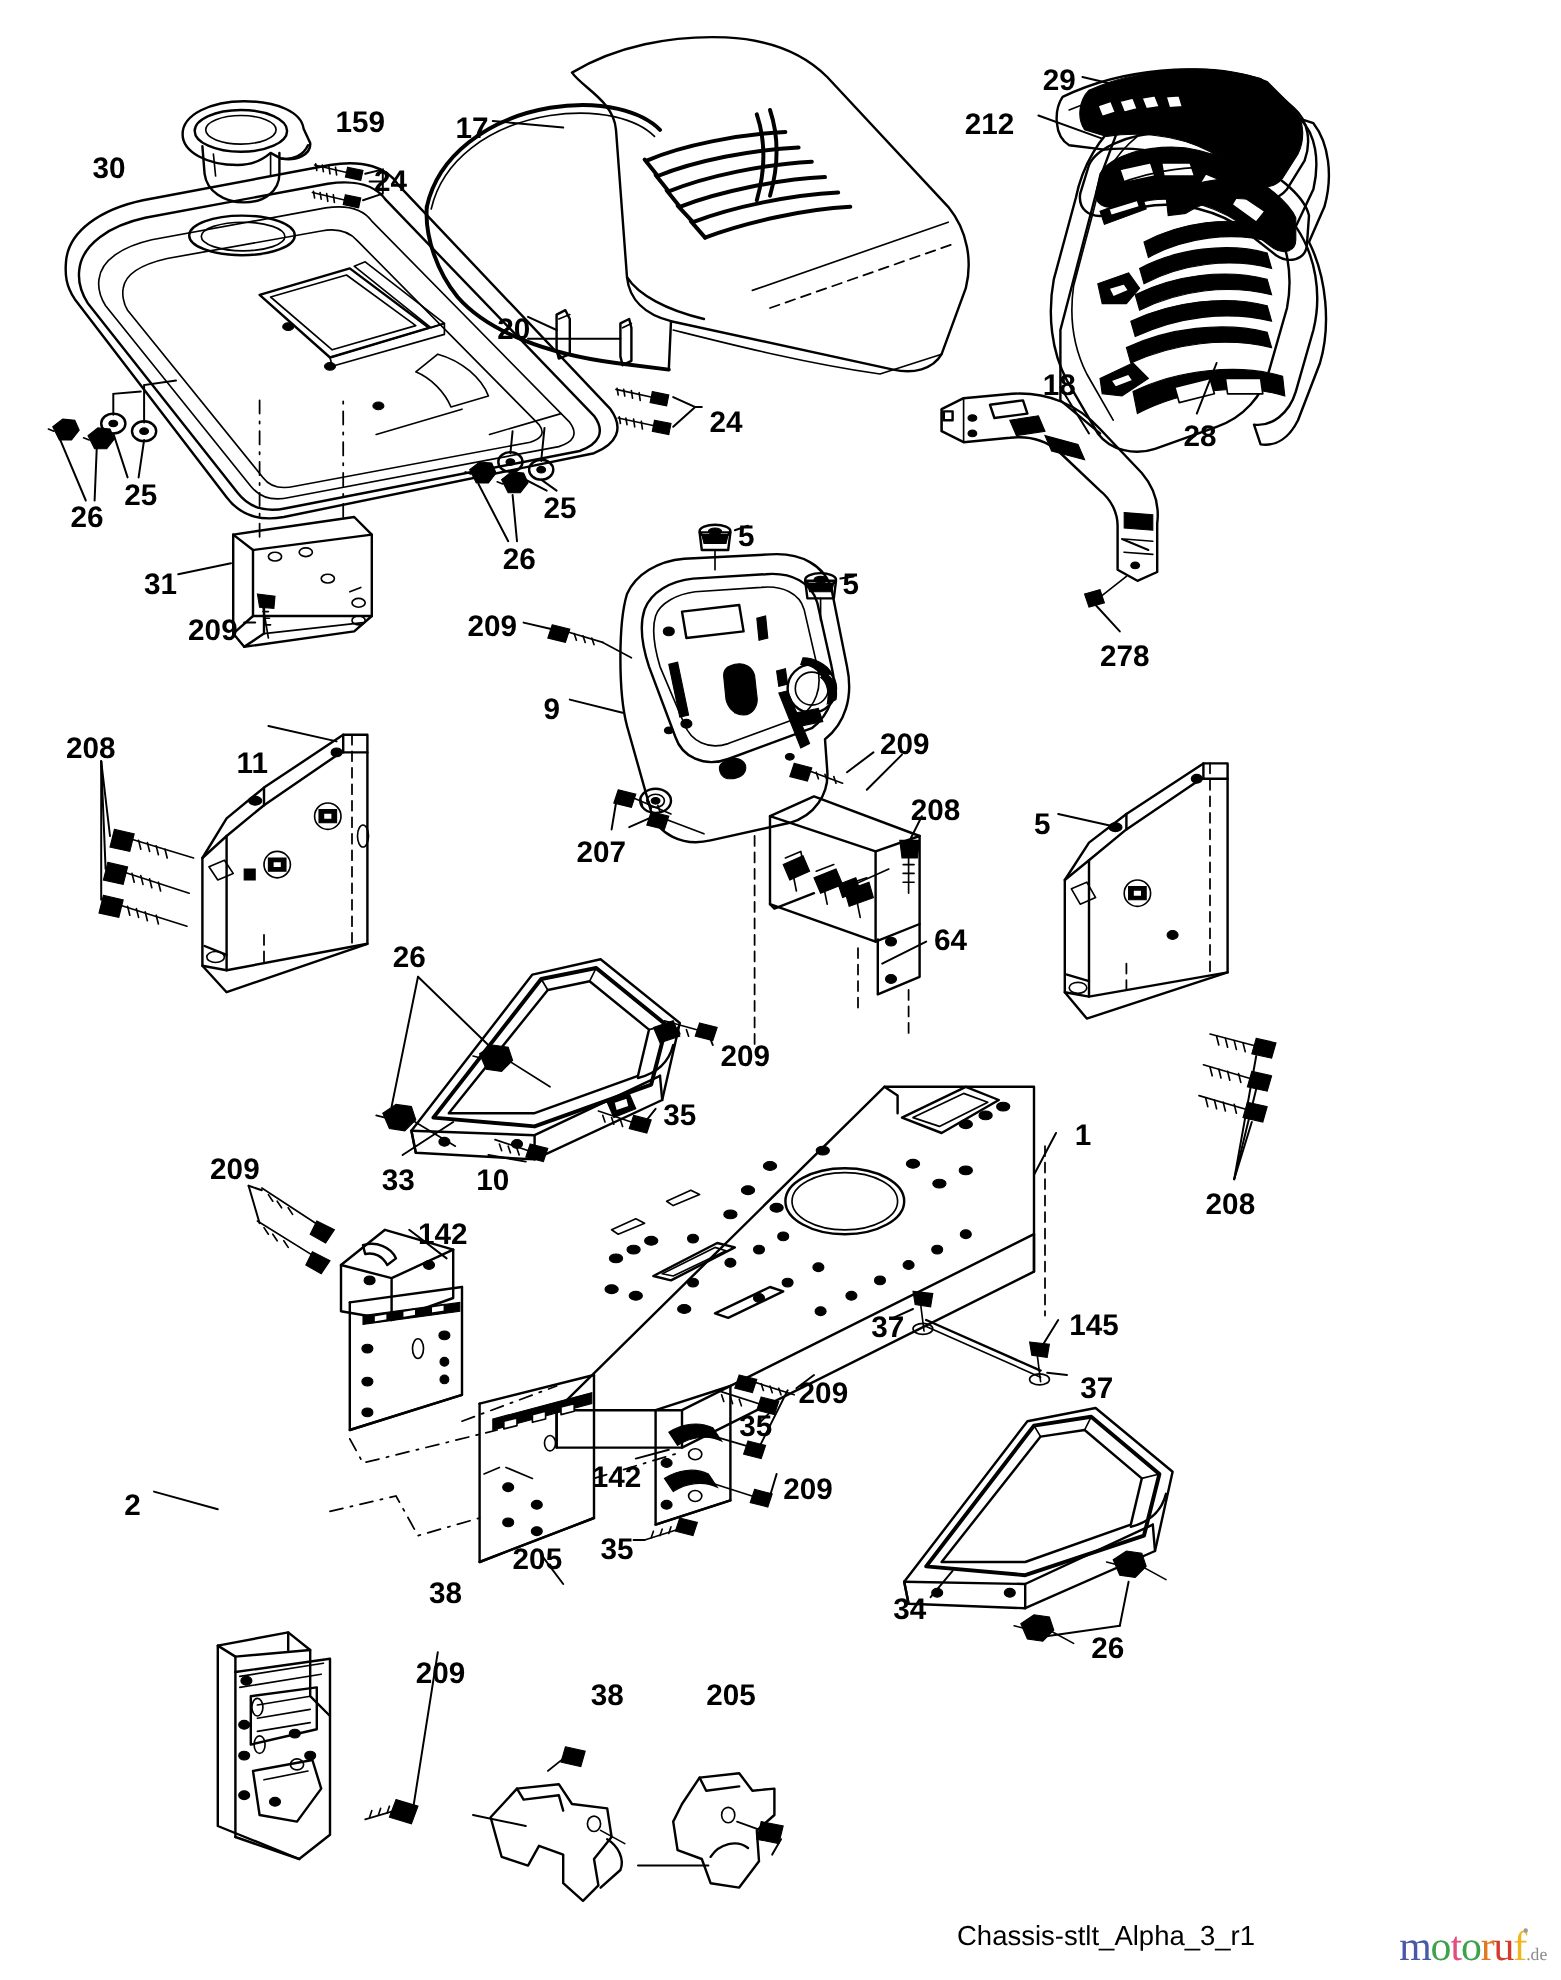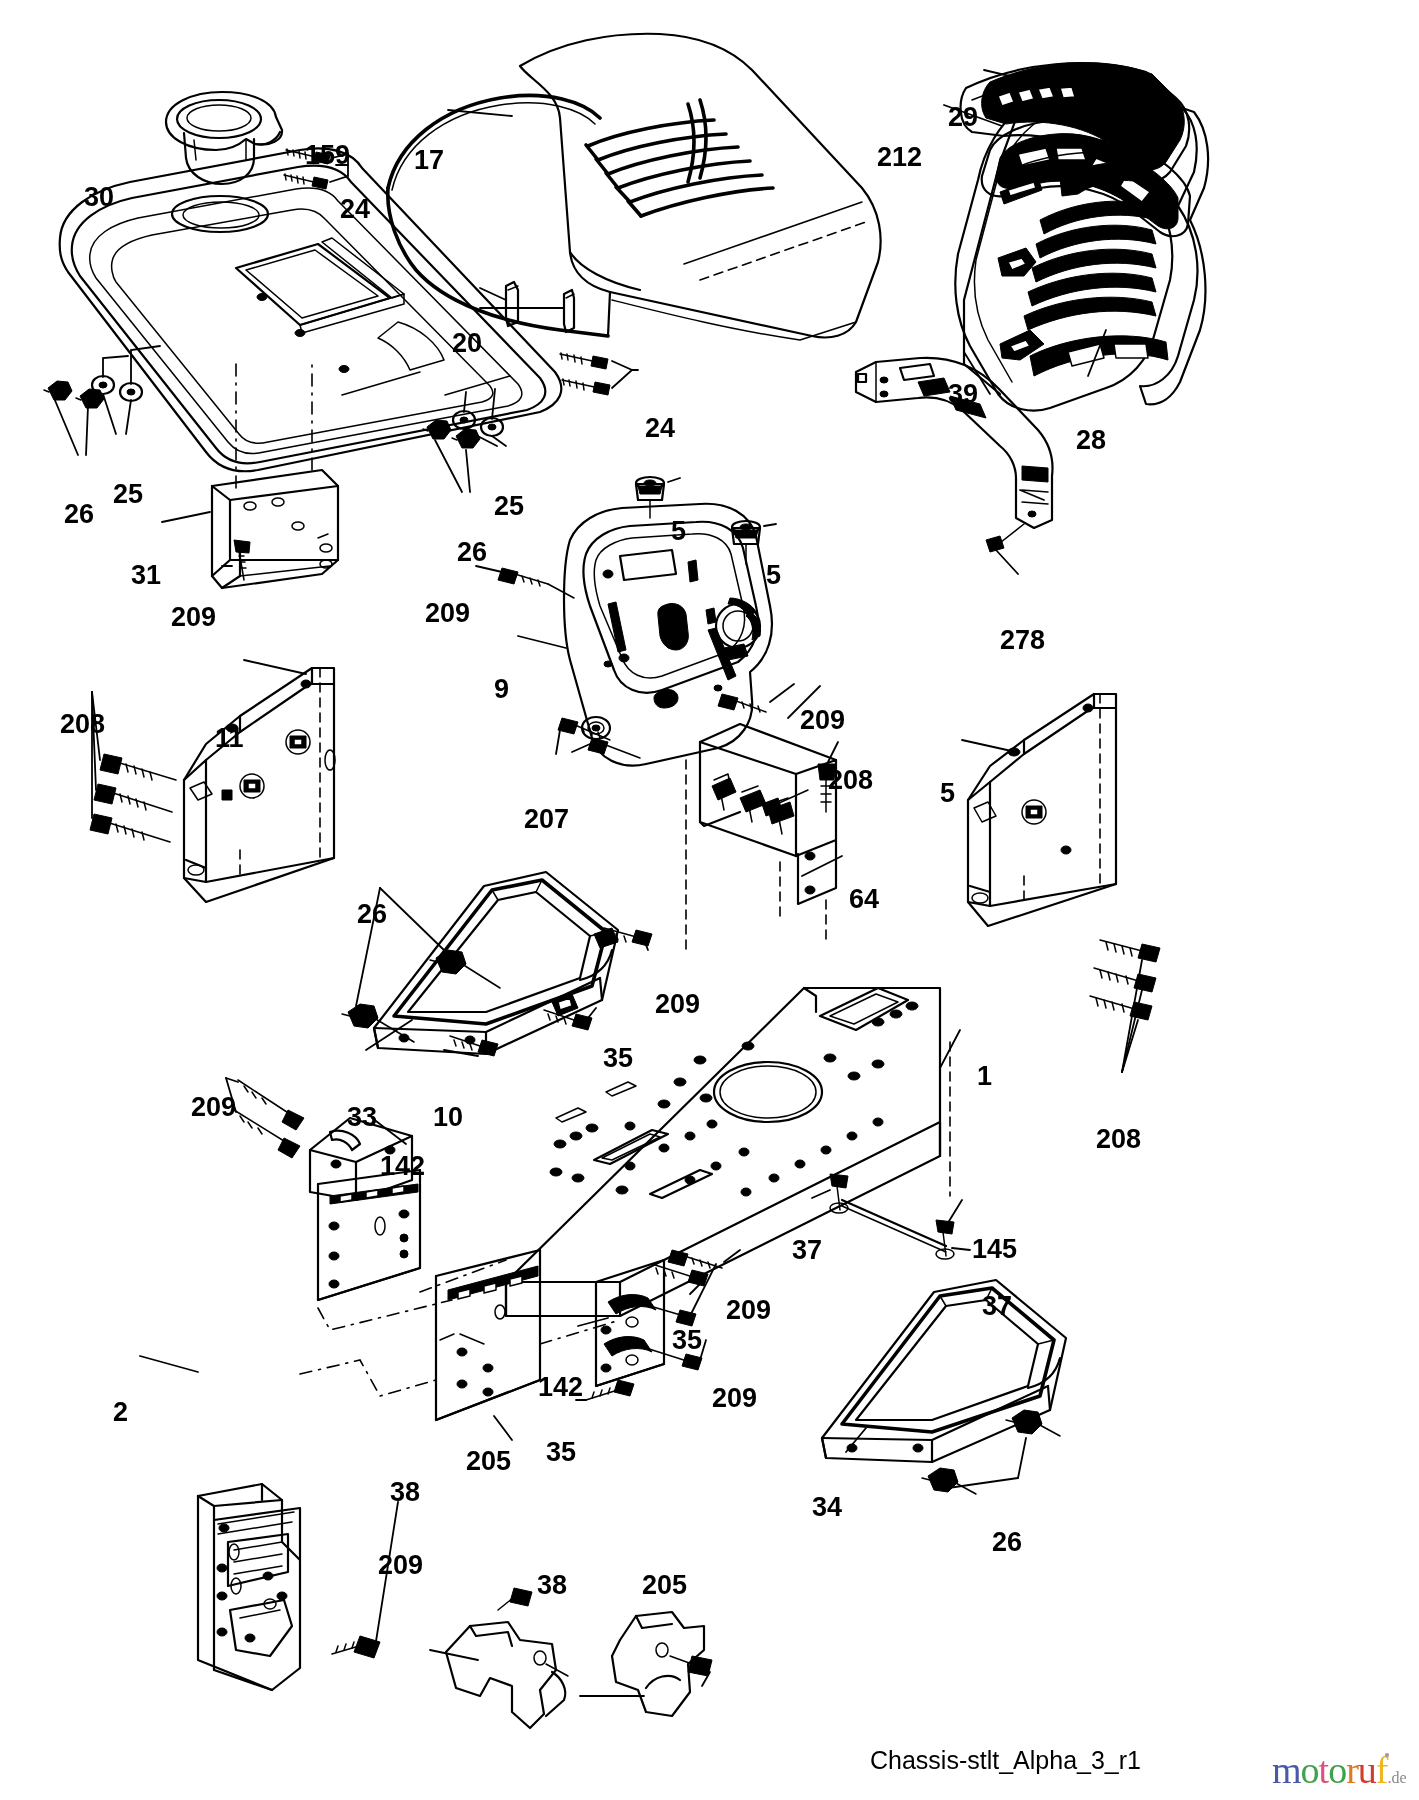--- a/index.html
+++ b/index.html
@@ -23,21 +23,20 @@
   .callout{
     position:absolute;
     font-family:"Liberation Sans", sans-serif;
     font-size:27px;
     font-weight:700;
     color:#000000;
     letter-spacing:0px;
     line-height:1;
     white-space:nowrap;
     user-select:none;
-    margin-top:44px;
   }
   #diagram-title{
     position:absolute;
     left:870px;
     top:1714px;
     font-family:"Liberation Sans", sans-serif;
     font-size:25px;
     font-weight:400;
     color:#000000;
     white-space:nowrap;
@@ -882,21 +881,21 @@
   </svg>
 
   <div class="callout" style="left:305px;  top:98px;">159</div>
   <div class="callout" style="left:414px;  top:103px;">17</div>
   <div class="callout" style="left:948px;  top:60px;">29</div>
   <div class="callout" style="left:877px;  top:100px;">212</div>
   <div class="callout" style="left:84px;   top:140px;">30</div>
   <div class="callout" style="left:340px;  top:152px;">24</div>
   <div class="callout" style="left:452px;  top:286px;">20</div>
   <div class="callout" style="left:1076px; top:383px;">28</div>
-  <div class="callout" style="left:948px;  top:337px;">39</div>
+  <div class="callout" style="left:948px;  top:337px;">18</div>
   <div class="callout" style="left:645px;  top:371px;">24</div>
   <div class="callout" style="left:113px;  top:437px;">25</div>
   <div class="callout" style="left:64px;   top:457px;">26</div>
   <div class="callout" style="left:494px;  top:449px;">25</div>
   <div class="callout" style="left:457px;  top:495px;">26</div>
   <div class="callout" style="left:671px;  top:474px;">5</div>
   <div class="callout" style="left:766px;  top:518px;">5</div>
   <div class="callout" style="left:131px;  top:518px;">31</div>
   <div class="callout" style="left:425px;  top:556px;">209</div>
   <div class="callout" style="left:171px;  top:560px;">209</div>

